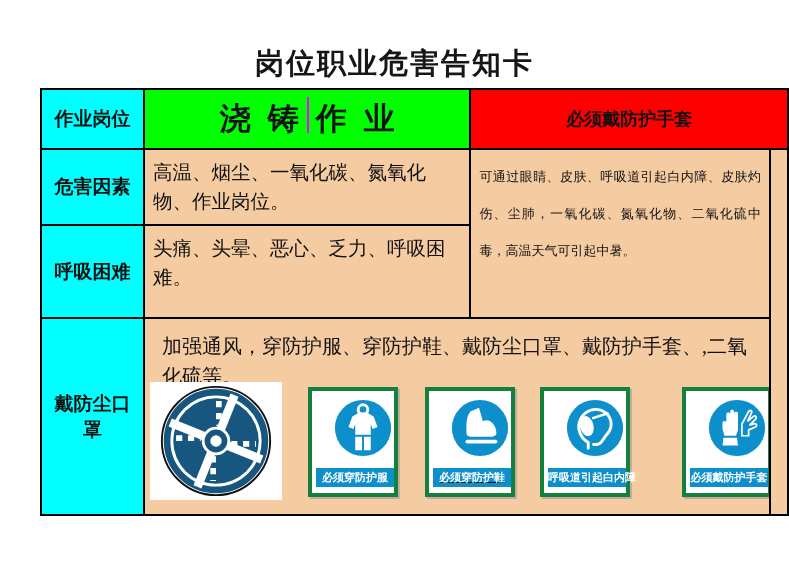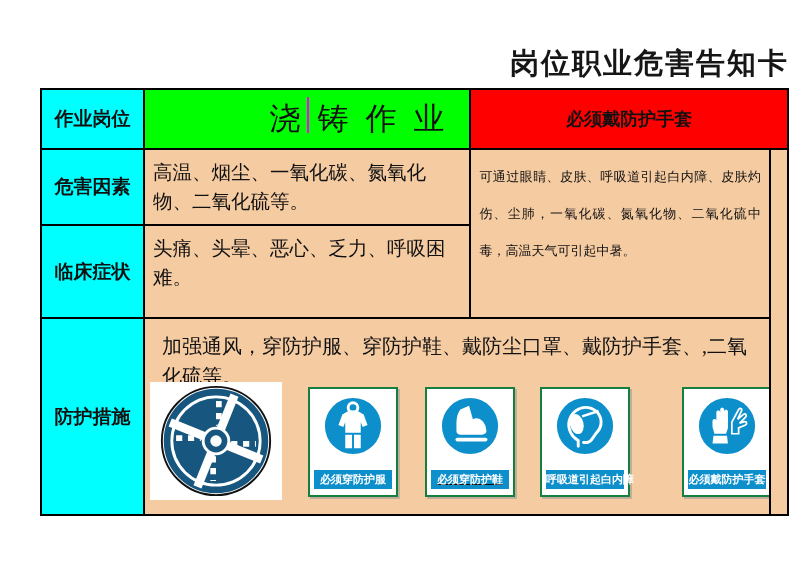--- a/index.html
+++ b/index.html
@@ -2,34 +2,34 @@
 <html style="--cyan: #00FFFF; --green: #00FF00; --red: #FF0000; --peach: #F5CBA2; --caret: #FF00FF; --sign-blue: #0D8FCC; --fan-blue: #17577F;"><head>
 <meta charset="utf-8">
 <style>
   html,body{margin:0;padding:0;}
   body{
     width:789px;height:561px;background:#ffffff;position:relative;
     font-family:"Liberation Serif","DejaVu Serif",serif;color:#111;
     overflow:hidden;
   }
   .page-title{
-    position:absolute;top:44px;left:0;width:789px;text-align:right;
+    position:absolute;top:44px;left:0;width:789px;text-align:center;
     font-size:29px;font-weight:bold;letter-spacing:2px;color:#161616;
   }
   table.card{
     position:absolute;left:40px;top:88px;border-collapse:collapse;table-layout:fixed;
   }
   table.card td{border:2px solid #000;padding:8px;overflow:hidden;}
   .label-cell{
     background:var(--cyan,#00FFFF);text-align:center;vertical-align:middle;
     font-size:19px;font-weight:bold;
   }
   .job-cell{
-    background:var(--green,#00FF00);text-align:right;vertical-align:middle;
-    font-size:31px;font-weight:normal;letter-spacing:17px;text-indent:17px;
+    background:var(--green,#00FF00);text-align:center;vertical-align:middle;
+    font-size:31px;font-weight:bold;letter-spacing:17px;text-indent:17px;
     position:relative;
   }
   .caret{
     position:absolute;left:162px;top:7px;width:2px;height:36px;
     background:var(--caret,#FF00FF);
   }
   .harm-header{
     background:var(--red,#FF0000);text-align:center;vertical-align:middle;
     font-size:18px;font-weight:bold;
   }
@@ -45,23 +45,23 @@
   .protect-cell{
     background:var(--peach,#F5CBA2);vertical-align:top;position:relative;
   }
   .protect-text{font-size:20px;line-height:30px;padding:4px 8px 0 9px;text-align:left;}
   .fan-box{
     position:absolute;left:5px;top:63px;width:132px;height:118px;background:#fff;
     display:flex;align-items:center;justify-content:center;
   }
   .sign{
     position:absolute;top:68px;width:90px;height:110px;background:#fff;
-    border:2px solid #15803d;box-sizing:border-box;
+    border:4px solid #15803d;box-sizing:border-box;
     box-shadow:2px 2px 0 rgba(150,150,150,.55);
-    display:flex;flex-direction:column;align-items:center;
+    display:flex;flex-direction:column;align-items:flex-end;
   }
   .sign-1{left:163px;} .sign-2{left:280px;text-decoration:underline;} .sign-3{left:395px;} .sign-4{left:537px;}
   .sign svg.picto{margin-top:6px;}
   .sign-banner{
     margin-top:auto;margin-bottom:6px;width:78px;height:19px;line-height:19px;
     background:var(--sign-blue,#0D8FCC);color:#fff;text-align:center;
     font-family:"Liberation Sans","DejaVu Sans",sans-serif;
     font-size:11px;font-weight:bold;white-space:nowrap;
   }
 </style>
@@ -81,30 +81,30 @@
       <tr style="height:50px">
     <td class="label-cell">作业岗位</td>
     <td class="job-cell">
       <span>浇铸作业</span>
       <span class="caret"></span>
     </td>
     <td class="harm-header" colspan="2">必须戴防护手套</td>
   </tr>
   <tr style="height:59px">
     <td class="label-cell">危害因素</td>
-    <td class="content-cell">高温、烟尘、一氧化碳、氮氧化物、二氧化硫等。</td>
+    <td class="content-cell">高温、烟尘、一氧化碳、氮氧化物、作业岗位。</td>
     <td class="harm-cell" rowspan="2">可通过眼睛、皮肤、呼吸道引起白内障、皮肤灼伤、尘肺，一氧化碳、氮氧化物、二氧化硫中毒，高温天气可引起中暑。</td>
     <td class="strip-cell" rowspan="3"></td>
   </tr>
   <tr style="height:93px">
-    <td class="label-cell">临床症状</td>
+    <td class="label-cell">呼吸困难</td>
     <td class="content-cell">头痛、头晕、恶心、乏力、呼吸困难。</td>
   </tr>
   <tr style="height:197px">
-    <td class="label-cell">防护措施</td>
+    <td class="label-cell">戴防尘口罩</td>
     <td class="protect-cell" colspan="2">
       <div class="protect-text">加强通风，穿防护服、穿防护鞋、戴防尘口罩、戴防护手套、,二氧化硫等。</div>
 
       <div class="fan-box">
         <svg width="116" height="114" viewBox="0 0 120 120">
           <circle cx="60" cy="60" r="57" fill="#fff" stroke="#111" stroke-width="2"></circle>
           <circle cx="60" cy="60" r="51.5" fill="none" stroke="#17577F" stroke-width="7"></circle>
           <circle cx="60" cy="60" r="45" fill="#17577F"></circle>
           <g stroke="#fff" stroke-width="9" transform="rotate(22 60 60)">
             <line x1="60" y1="8" x2="60" y2="112"></line>

